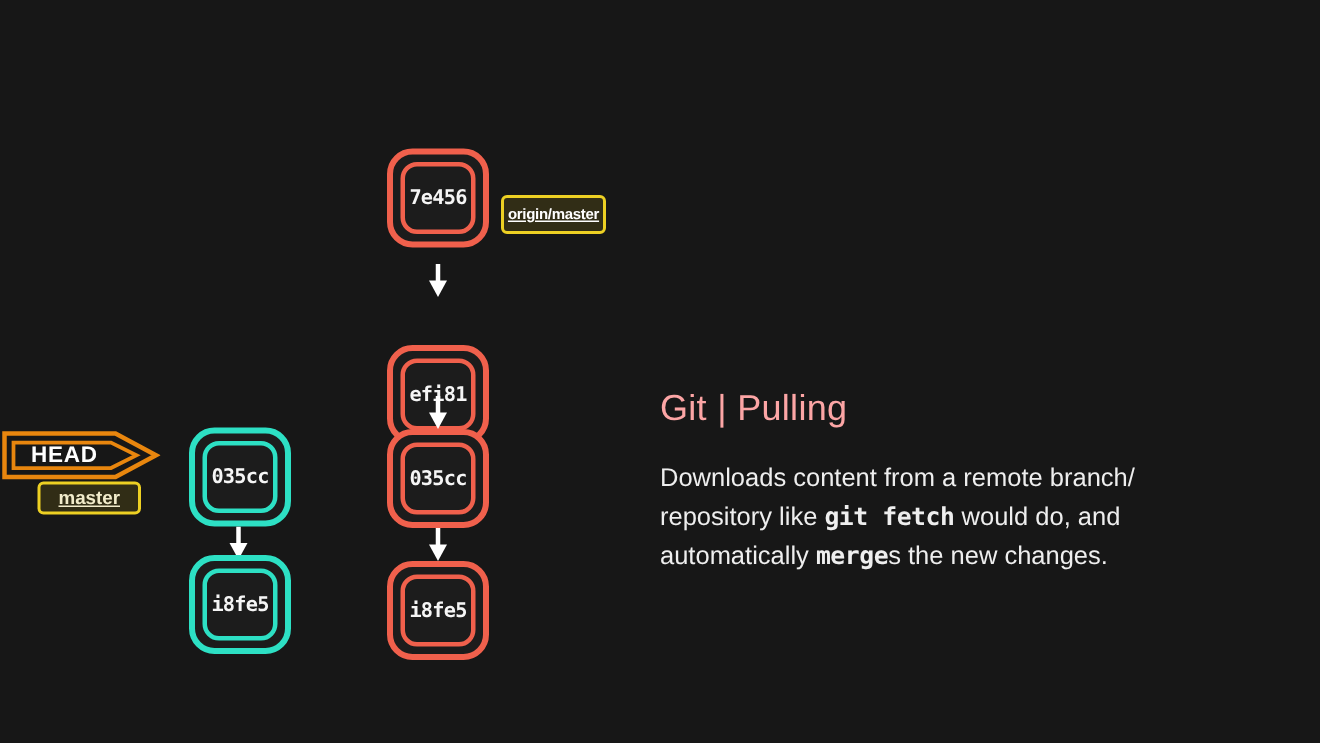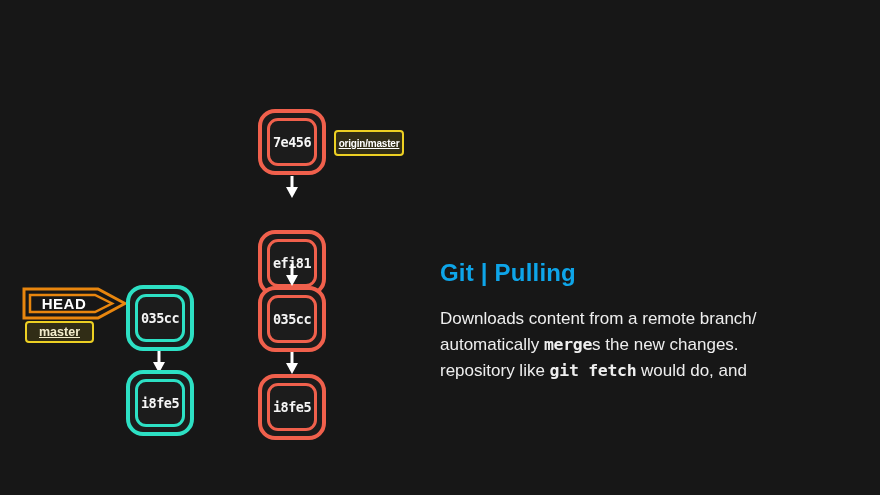--- a/index.html
+++ b/index.html
@@ -8,32 +8,32 @@
 
   
   .node{position:absolute;width:68px;height:66px;box-sizing:border-box;border:4px solid;border-radius:17px;padding:5px;background:var(--node-fill,#1c1c1c);}
   .node-inner{width:100%;height:100%;box-sizing:border-box;border:3px solid;border-radius:11px;display:flex;align-items:center;justify-content:center;}
   .node.teal,.node.teal .node-inner{border-color:var(--teal,#2DE0C4);}
   .node.red,.node.red .node-inner{border-color:var(--red,#F0604C);}
   .commit-id{font-family:"DejaVu Sans Mono",monospace;font-weight:700;font-size:13.5px;color:#f5f5f5;letter-spacing:-0.5px;}
 
   
   .n-l0{left:126px;top:285px;} .n-l1{left:126px;top:370px;}
-  .n-r0{left:258px;top:109px;} .n-r1{left:258px;top:197px;margin-top:33px;}
+  .n-r0{left:258px;top:99px;} .n-r1{left:258px;top:197px;margin-top:33px;}
   .n-r2{left:258px;top:286px;} .n-r3{left:258px;top:374px;}
 
   
   .arrow{position:absolute;width:16px;height:22px;}
   .a-l0{left:151px;top:351px;}
   .a-r0{left:284px;top:176px;} .a-r1{left:284px;top:264px;} .a-r2{left:284px;top:352px;}
   .arrow line{stroke:#fff;stroke-width:3;}
   .arrow polygon{fill:#fff;}
 
   
-  .head-tag{position:absolute;left:22px;top:287px;width:106px;height:17px;text-decoration:underline;}
+  .head-tag{position:absolute;left:1px;top:287px;width:106px;height:17px;text-decoration:underline;}
   .head-tag svg{position:absolute;left:0;top:0;}
   .head-tag path{fill:none;stroke:var(--orange,#E8860E);}
   .head-path-outer{stroke-width:3px;}
   .head-path-inner{stroke-width:2.5px;}
   .head-text{position:absolute;left:0;top:0;width:84px;height:33px;display:flex;align-items:center;justify-content:center;color:#fff;font-weight:700;font-size:15px;letter-spacing:0.5px;}
 
   .branch-tag{position:absolute;box-sizing:border-box;border:2px solid var(--yellow,#EDD023);border-radius:4px;background:var(--tag-bg,#312D16);display:flex;align-items:center;justify-content:center;font-weight:700;text-decoration:underline;}
   .master-tag{left:25px;top:321px;width:69px;height:22px;font-size:12.5px;color:var(--master-text,#F2ECCB);}
   .origin-tag{left:334px;top:130px;width:70px;height:26px;font-size:10px;color:#ffffff;letter-spacing:-0.2px;}
 
@@ -44,21 +44,21 @@
   .light{width:11px;height:11px;border-radius:50%;}
   .light-close{background:var(--light-red,#ED6A5F);}
   .light-min{background:var(--light-yellow,#F6BE50);}
   .light-zoom{background:var(--light-green,#62C554);}
   .terminal-title{position:absolute;left:0;right:0;text-align:center;color:#d6d6d6;font-size:13.5px;}
   .terminal-body{height:62px;background:var(--terminal-bg,#000);border-radius:0 0 8px 8px;box-sizing:border-box;padding:22px 0 0 18px;font-family:"DejaVu Sans Mono",monospace;font-weight:700;font-size:19px;}
   .prompt-branch{color:var(--pink,#DD4480);}
   .prompt-symbol{color:#f0f0f0;}
 
   
-  .heading{position:absolute;left:440px;top:259px;margin:0;color:#0ea5e9;font-size:24px;font-weight:700;letter-spacing:0.2px;}
+  .heading{position:absolute;left:440px;top:259px;margin:0;color:#fca5a5;font-size:24px;font-weight:400;letter-spacing:0.2px;}
   .para{position:absolute;left:440px;top:306px;color:#eeeeee;font-size:17px;line-height:26px;white-space:nowrap;}
   .para .code{font-family:"DejaVu Sans Mono",monospace;font-weight:700;font-size:16.5px;letter-spacing:-0.3px;}
 </style>
 </head>
 <body>
 
 <div class="canvas">
 
   <div class="head-tag">
     <svg width="106" height="33" viewBox="0 0 106 33">
@@ -117,17 +117,17 @@
     <div class="node-inner">
       <span class="commit-id">i8fe5</span>
     </div>
   </div>
 
 
   <h1 class="heading">Git | Pulling</h1>
 
   <div class="para">
     <div class="para-line"><span>Downloads content from a remote branch/</span></div>
+    <div class="para-line"><span>repository like </span><span class="code">git fetch</span><span> would do, and</span></div>
     <div class="para-line"><span>automatically </span><span class="code">merge</span><span>s the new changes.</span></div>
-    <div class="para-line"><span>repository like </span><span class="code">git fetch</span><span> would do, and</span></div>
   </div>
 
 </div>
 
 </body></html>

